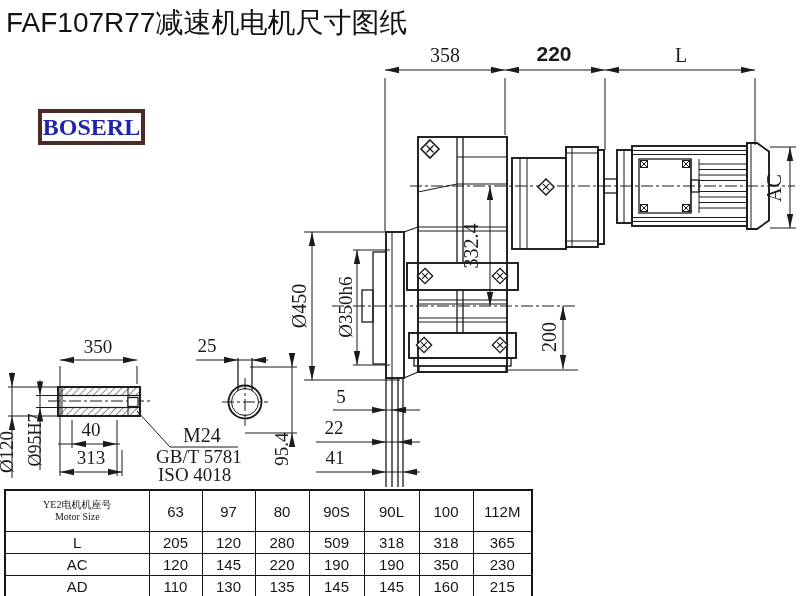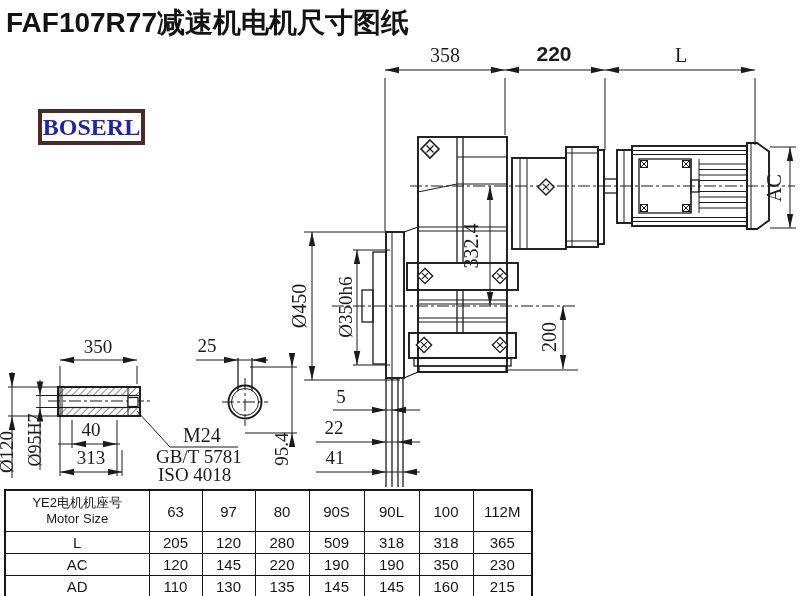--- a/index.html
+++ b/index.html
@@ -1,39 +1,39 @@
 <!DOCTYPE html>
 <html><head>
 <meta charset="utf-8">
 <style>
   html,body{margin:0;padding:0;background:#fff;}
   #page{position:relative;width:800px;height:596px;background:#ffffff;overflow:hidden;
         font-family:"Liberation Sans",sans-serif;color:#111;}
-  #title{position:absolute;left:6px;top:4px;font-size:28px;font-weight:bold;
+  #title{position:absolute;left:6px;top:4px;font-size:28px;font-weight:normal;
          letter-spacing:0px;color:#131313;white-space:nowrap;}
   #logo{position:absolute;left:38px;top:109px;width:99px;height:28px;
         border:4px solid #4a2b28;background:#fff;display:flex;align-items:center;justify-content:center;}
   #logo span{font-family:"Liberation Serif",serif;font-size:24px;font-weight:bold;color:#2222b2;line-height:1;}
   svg{position:absolute;left:0;top:0;}
   svg text{font-family:"Liberation Serif",serif;fill:#1b1b1b;}
   .dimtxt{font-size:20px;}
   .dimtxt-sm{font-size:19px;}
   .dimbold{font-family:"Liberation Sans",sans-serif;font-weight:bold;font-size:21px;}
   .thin{stroke:#1b1b1b;stroke-width:1;fill:none;}
   .med{stroke:#1b1b1b;stroke-width:1.3;fill:none;}
   .thick{stroke:#1b1b1b;stroke-width:1.9;fill:none;stroke-linejoin:miter;}
   .cl{stroke:#1b1b1b;stroke-width:1;fill:none;stroke-dasharray:12 3 3 3;}
   .arr{fill:#1b1b1b;stroke:none;}
   
   #spec-table{position:absolute;left:4px;top:489px;width:527px;border-collapse:collapse;
               table-layout:fixed;background:#fff;}
   #spec-table td{border:1.6px solid #161616;text-align:center;vertical-align:middle;
                  font-size:15px;color:#161616;padding:0;height:21px;white-space:nowrap;}
   #spec-table tr.hdr td{height:40px;}
-  #spec-table td.lab{font-family:Liberation Sans, sans-serif;font-size:13px;line-height:1.25;}
+  #spec-table td.lab{font-family:Liberation Serif, serif;font-size:10px;line-height:1.25;}
   #spec-table{border:2.5px solid #161616;}
 </style>
 </head>
 <body>
 <div id="page">
 
 <svg width="800" height="490" viewBox="0 0 800 490">
   <defs>
     <pattern id="hat" width="5" height="5" patternUnits="userSpaceOnUse" patternTransform="rotate(45)">
       <line x1="0" y1="0" x2="0" y2="5" stroke="#1b1b1b" stroke-width="1"></line>

